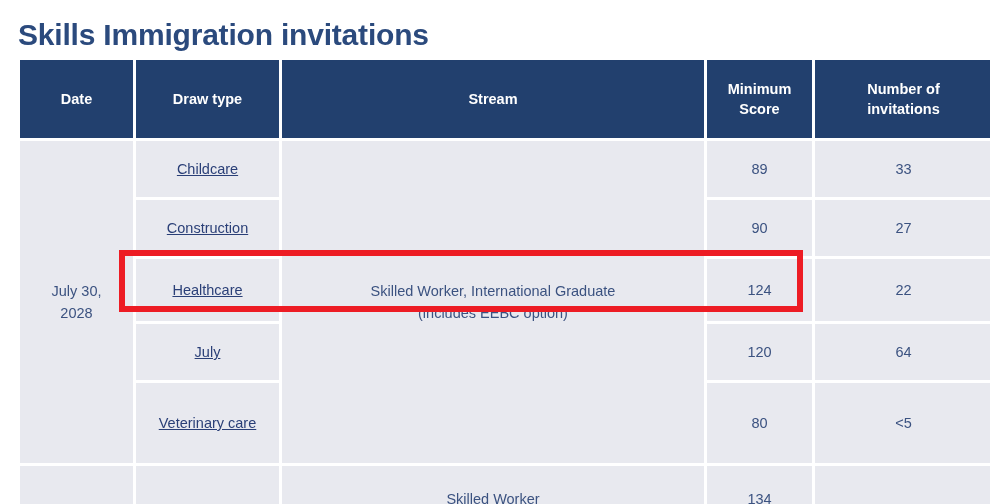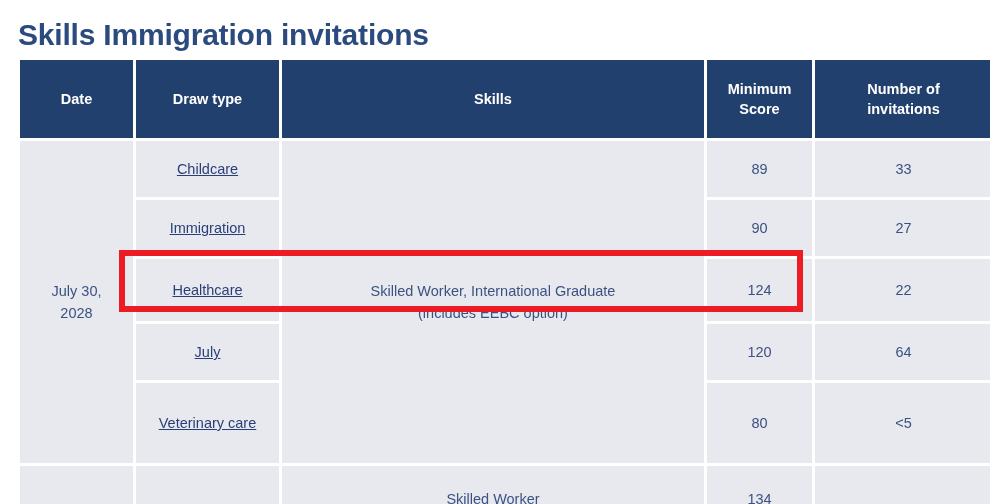--- a/index.html
+++ b/index.html
@@ -113,21 +113,21 @@
       <col class="c-date">
       <col class="c-draw">
       <col class="c-stream">
       <col class="c-score">
       <col class="c-inv">
     </colgroup>
     <thead>
       <tr>
         <th>Date</th>
         <th>Draw type</th>
-        <th>Skills</th>
+        <th>Stream</th>
         <th>
           <span>Minimum</span><br>
           <span>Score</span>
         </th>
         <th>
           <span>Number of</span><br>
           <span>invitations</span>
         </th>
       </tr>
     </thead>
@@ -144,21 +144,21 @@
         <td rowspan="5">
           <span>Skilled Worker, International Graduate</span><br>
           <span>(includes EEBC option)</span>
         </td>
         <td>89</td>
         <td>33</td>
       </tr>
 
       <tr class="r-h2">
         <td class="draw-cell">
-          <span class="cell-link">Immigration</span>
+          <span class="cell-link">Construction</span>
         </td>
         <td>90</td>
         <td>27</td>
       </tr>
 
       <tr class="r-h3">
         <td class="draw-cell">
           <span class="cell-link">Healthcare</span>
         </td>
         <td>124</td>

